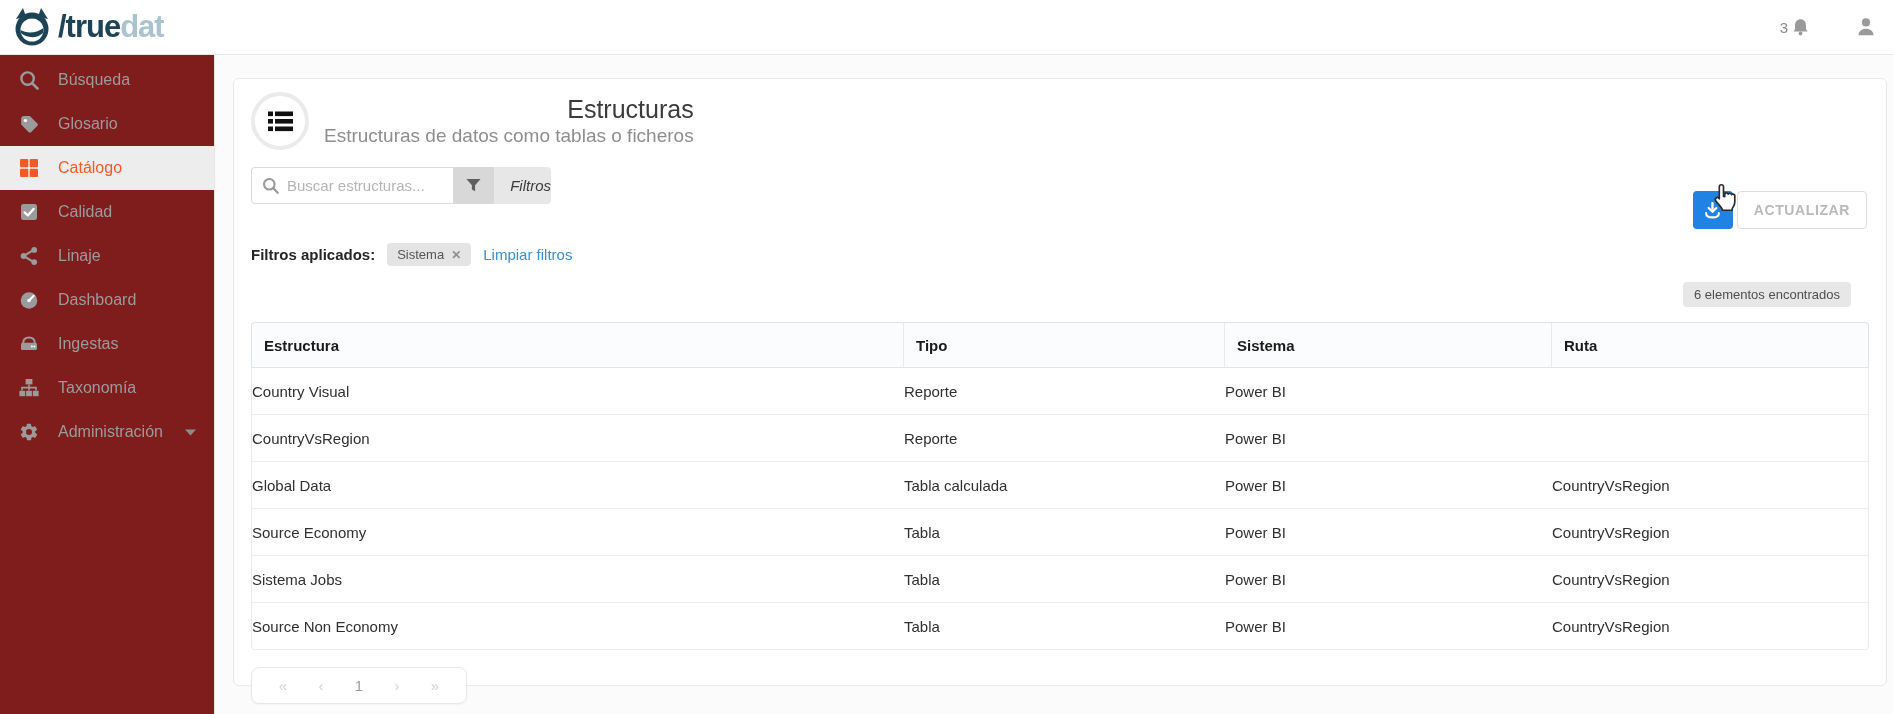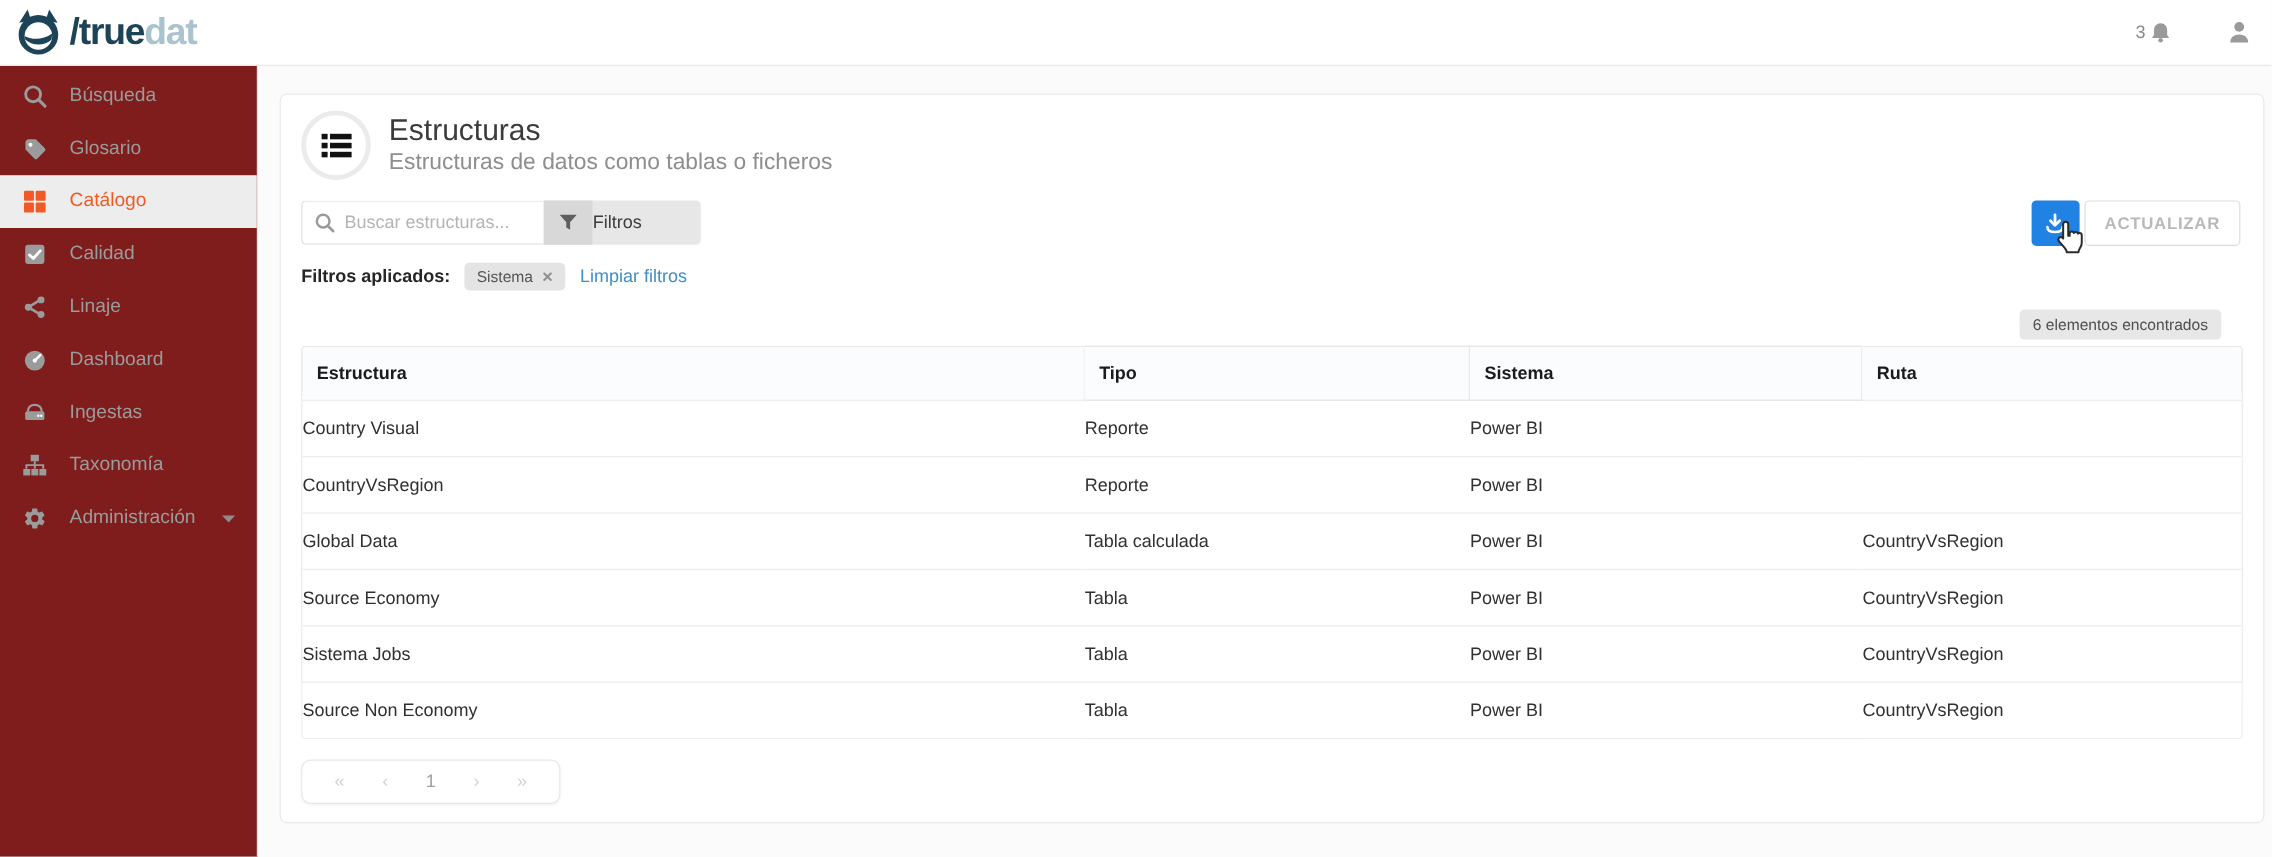--- a/index.html
+++ b/index.html
@@ -25,52 +25,52 @@
   .side-item .caret { margin-left:auto; margin-right:18px; }
 
   
   .main { position:absolute; top:55px; left:215px; width:1678px; height:659px; background:#fbfbfb; }
   .card { position:absolute; left:18px; top:23px; width:1654px; height:608px; background:#fff;
           border:1px solid #e9e9e9; border-radius:6px; padding:13px 19px 14px 17px; }
 
   .card-head { display:flex; align-items:center; gap:15px; }
   .head-circle { width:58px; height:58px; border-radius:50%; border:4px solid #ebebeb; background:#fff;
                  display:flex; align-items:center; justify-content:center; }
-  .page-title { font-size:25px; color:#3b3b3b; font-weight:500; line-height:1.15; }
+  .page-title { font-size:25px; color:#3b3b3b; font-weight:500; line-height:1.15;text-align:right; }
   .page-subtitle { font-size:19px; color:#8e8e8e; margin-top:2px; }
 
   .controls { display:flex; align-items:flex-start; margin-top:17px; }
   .search-group { display:flex; height:37px; }
   .search-box { width:202px; height:37px; border:1px solid #dcdcdc; border-right:none;
                 border-radius:4px 0 0 4px; background:#fff; display:flex; align-items:center; padding-left:10px; gap:8px; }
   .search-box input { border:none; outline:none; width:150px; font-size:15px; color:#444;
                       font-family:"Liberation Sans", sans-serif; background:transparent; }
   .search-box input::placeholder { color:#b4b4b4; }
   .funnel-btn { width:41px; height:37px; background:#d8d8d8; display:flex; align-items:center;
                 justify-content:center; cursor:pointer; }
-  .filtros-btn { width:90px; height:37px; background:#e7e7e7; border-radius:0 4px 4px 0;
-                 display:flex; align-items:center; justify-content:flex-start; font-size:15px; color:#3c3c3c; cursor:pointer; }
-  .controls-right { margin-left:auto; display:flex; gap:4px; }
+  .filtros-btn { width:57px; height:37px; background:#e7e7e7; border-radius:0 4px 4px 0;
+                 display:flex; align-items:center; justify-content:flex-end; font-size:15px; color:#3c3c3c; cursor:pointer;font-style:italic; }
+  .controls-right { margin-left:auto; display:flex; gap:4px;margin-top:24px; }
   .dl-btn { width:40px; height:38px; background:#2082e2; border:none; border-radius:4px;
             display:flex; align-items:center; justify-content:center; cursor:pointer; }
   .refresh-btn { min-width:118px; height:38px; background:#fff; border:1px solid #ddd; border-radius:4px;
                  color:#b9b9b9; font-size:14px; font-weight:bold; letter-spacing:0.6px; padding:0 16px;
                  font-family:"Liberation Sans", sans-serif; cursor:pointer; }
 
   .applied-row { display:flex; align-items:center; margin-top:14px; gap:12px; }
   .applied-label { font-size:15px; font-weight:bold; color:#262626; }
   .chip { background:#e4e4e4; border-radius:4px; padding:4px 10px; font-size:13px; color:#555;
           display:flex; align-items:center; gap:7px; }
   .chip .x { color:#8f8f8f; font-size:12px; font-weight:bold; cursor:pointer; }
   .clear-link { font-size:15px; color:#3d8ec9; cursor:pointer; text-decoration:none; }
 
   .count-row { display:flex; justify-content:flex-end; margin-top:16px; padding-right:16px; }
   .count-badge { background:#e7e7e7; border-radius:4px; padding:5px 11px; font-size:13px; color:#4f4f4f; }
 
-  table.grid { width:1618px; margin-top:5px; border-collapse:separate; border-spacing:0; table-layout:fixed; }
+  table.grid { width:1618px; margin-top:15px; border-collapse:separate; border-spacing:0; table-layout:fixed; }
   table.grid th { height:46px; background:#fbfcfd; border-top:1px solid #e3e3e3; border-bottom:1px solid #e3e3e3;
                   border-right:1px solid #e9e9e9; font-size:15px; color:#1b1b1b; text-align:left;
                   padding-left:12px; font-weight:bold; }
   table.grid th:first-child { border-left:1px solid #e3e3e3; border-top-left-radius:4px; }
   table.grid th:last-child  { border-right:1px solid #e3e3e3; border-top-right-radius:4px; }
   table.grid td { height:47px; font-size:15px; color:#303030; padding-left:0; border-bottom:1px solid #ececec; }
   table.grid td:first-child { border-left:1px solid #e9e9e9; }
   table.grid td:last-child  { border-right:1px solid #e9e9e9; }
   table.grid tr:last-child td:first-child { border-bottom-left-radius:4px; }
   table.grid tr:last-child td:last-child  { border-bottom-right-radius:4px; }

